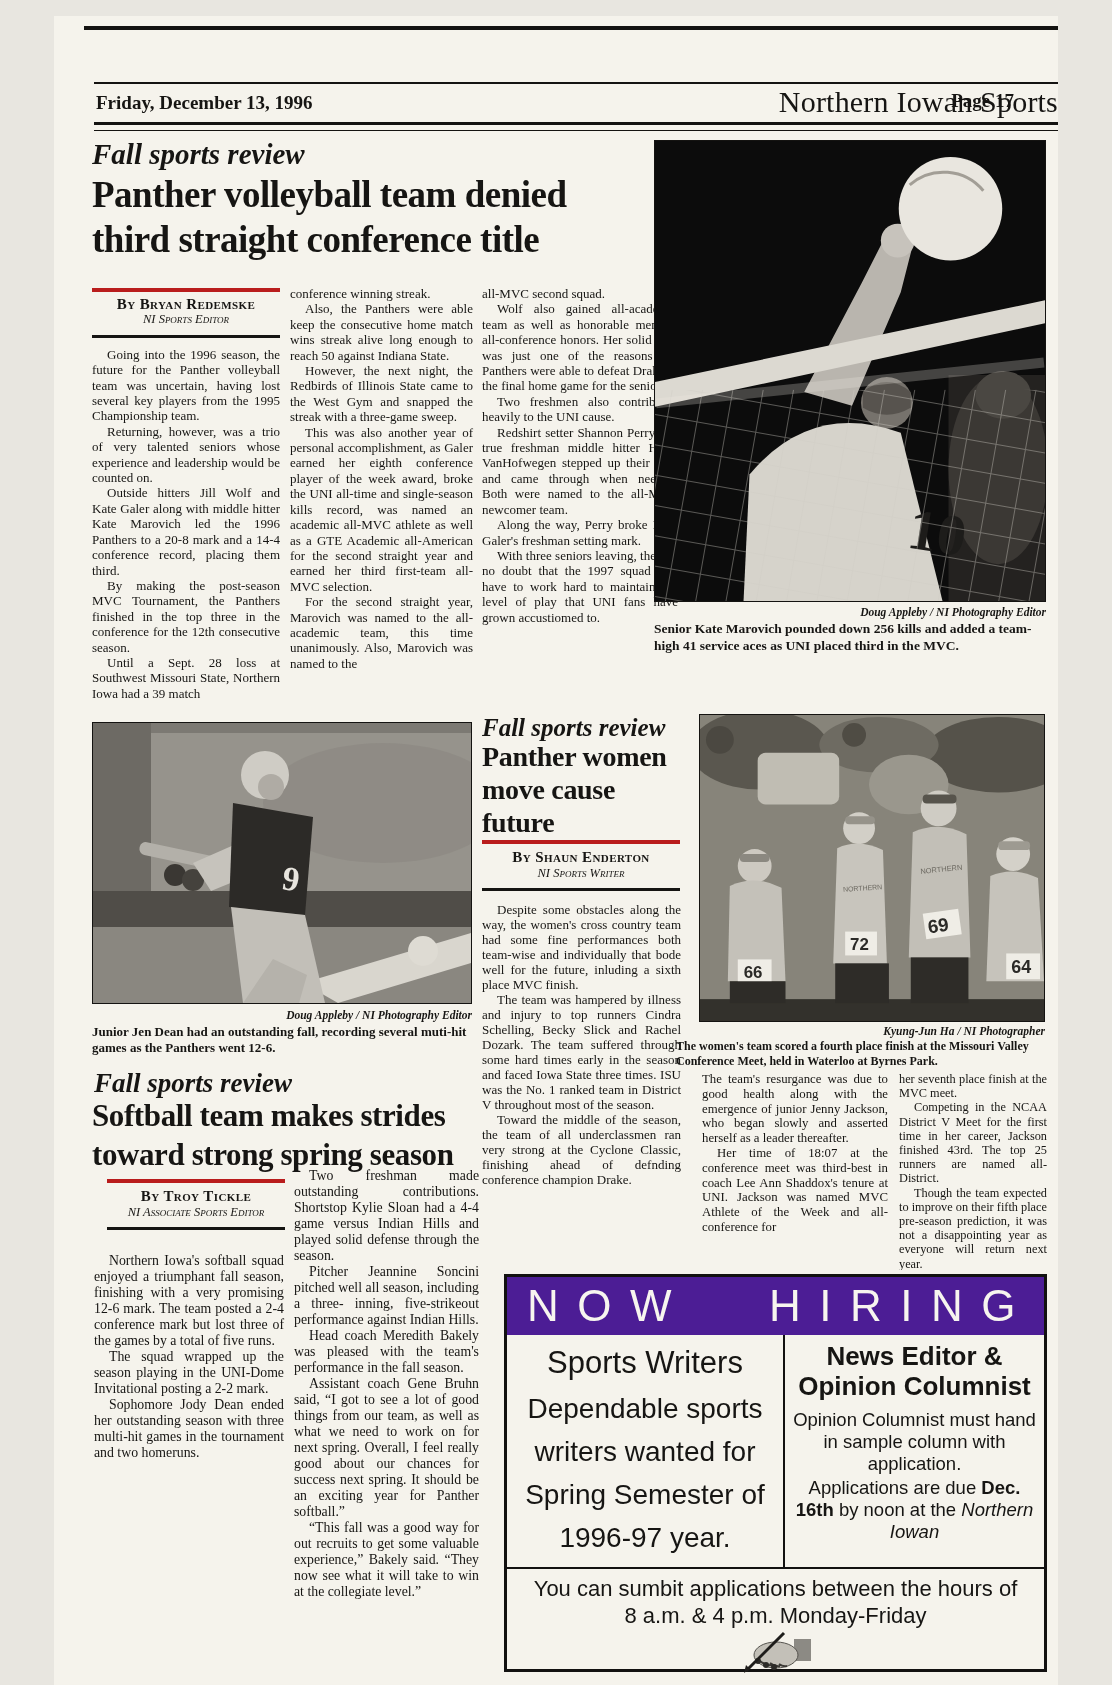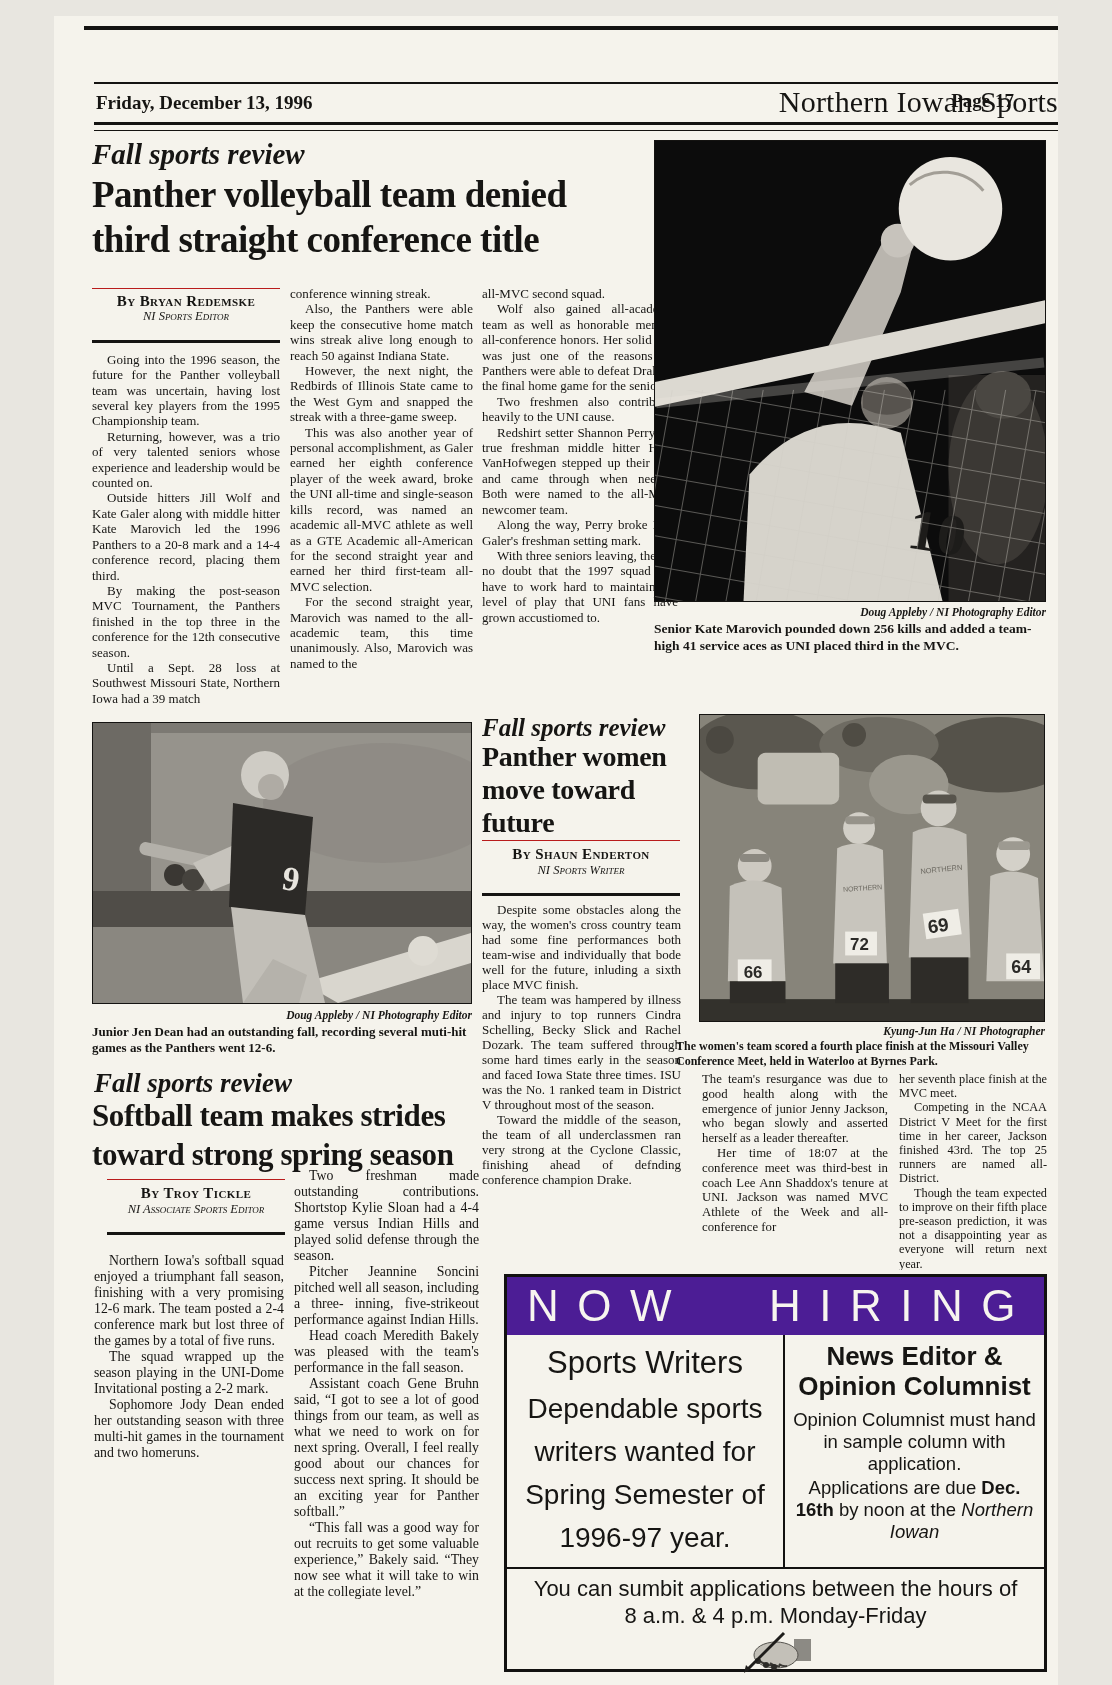--- a/index.html
+++ b/index.html
@@ -12,21 +12,21 @@
   .rule-d{left:40px;top:114px;width:1032px;height:1px;}
   .hdr-date{position:absolute;left:42px;top:76px;font-size:19px;font-weight:600;}
   .hdr-title{position:absolute;left:0;right:0;top:69px;text-align:right;font-size:30px;font-weight:400;letter-spacing:0.2px;}
   .hdr-page{position:absolute;right:44px;top:74px;font-size:19px;font-weight:700;}
 
   .kicker{position:absolute;font-style:italic;font-weight:700;}
   .vb-kicker{left:38px;top:122px;font-size:29px;}
   .vb-headline{position:absolute;left:38px;top:156px;width:560px;margin:0;
                font-size:37px;line-height:45px;font-weight:700;letter-spacing:-0.5px;}
 
-  .byline-box{border-top:1px solid #b91c1c;border-bottom:3px solid #151412;padding:5px 0 15px;margin-bottom:9px;}
+  .byline-box{border-top:4px solid #b91c1c;border-bottom:3px solid #151412;padding:5px 0 7px;margin-bottom:9px;}
   .byline{font-variant:small-caps;font-weight:700;font-size:15px;text-align:center;letter-spacing:0.4px;}
   .byline-title{font-variant:small-caps;font-style:italic;font-size:12.5px;text-align:center;}
 
   .col{position:absolute;font-size:13px;line-height:15.4px;text-align:justify;}
   .col p{margin:0;text-indent:15px;}
   .cont > p:first-child, .cont .paras > p:first-child{text-indent:0;}
   .vb-col1{left:38px;top:272px;width:188px;}
   .vb-col2{left:236px;top:270px;width:183px;}
   .vb-col3{left:428px;top:270px;width:196px;}
 
@@ -170,21 +170,21 @@
       <path d="M140 80 L220 94 L212 192 L136 184 Z" fill="#2c2a27"></path>
       <text x="188" y="166" font-size="34" font-weight="bold" fill="#e8e5de" font-family="Liberation Serif, serif" transform="rotate(8 188 166)">9</text>
       <path d="M138 184 L212 192 L232 280 L150 280 Z" fill="#c2bfb8"></path>
       <path d="M150 280 L180 236 L214 252 L206 280 Z" fill="#b5b2ab"></path>
     </svg>
   </div>
   <div class="credit sb-credit">Doug Appleby / NI Photography Editor</div>
   <div class="caption sb-caption">Junior Jen Dean had an outstanding fall, recording several muti-hit games as the Panthers went 12-6.</div>
 
   <div class="kicker cc-kicker">Fall sports review</div>
-  <h2 class="cc-headline">Panther women move toward future</h2>
+  <h2 class="cc-headline">Panther women move cause future</h2>
   <div class="cc-byline">
     <div class="byline-box">
       <div class="byline">By Shaun Enderton</div>
       <div class="byline-title">NI Sports Writer</div>
     </div>
   </div>
   <div class="col cc-col1">
       <p>Despite some obstacles along the way, the women's cross country team had some fine performances both team-wise and individually that bode well for the future, inluding a sixth place MVC finish.</p>
       <p>The team was hampered by illness and injury to top runners Cindra Schelling, Becky Slick and Rachel Dozark. The team suffered through some hard times early in the season and faced Iowa State three times. ISU was the No. 1 ranked team in District V throughout most of the season.</p>
       <p>Toward the middle of the season, the team of all underclassmen ran very strong at the Cyclone Classic, finishing ahead of defnding conference champion Drake.</p>

